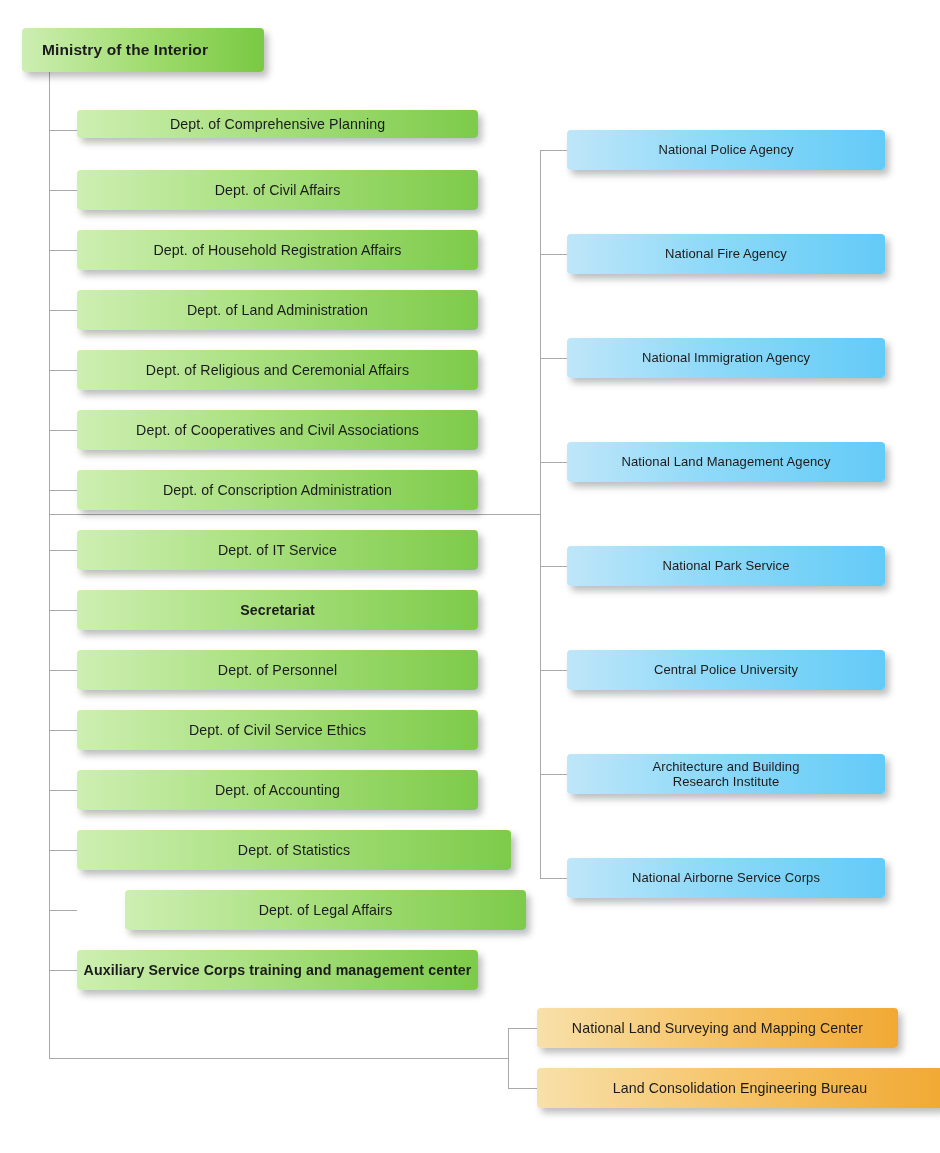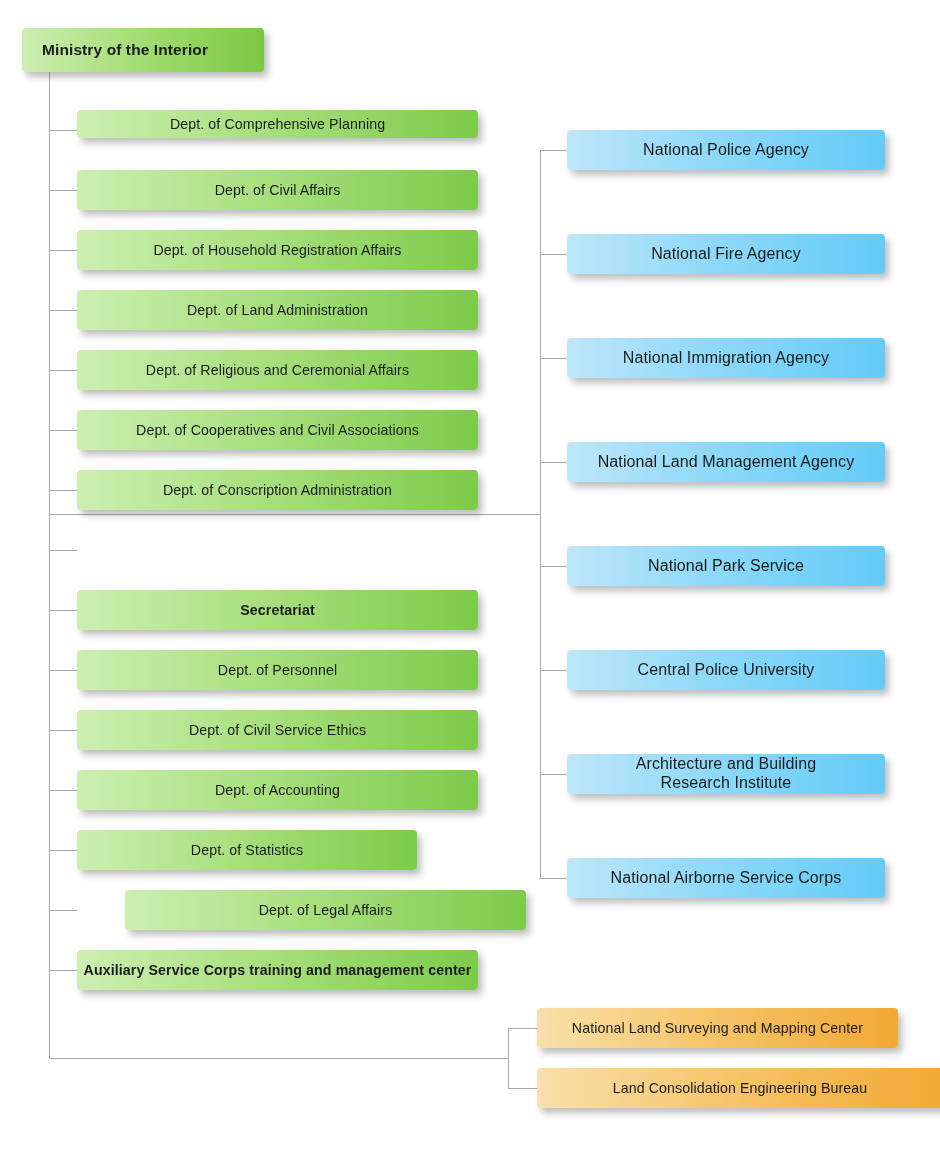--- a/index.html
+++ b/index.html
@@ -59,21 +59,21 @@
     font-size: 14.2px;
   }
   .node.green.strong {
     font-weight: bold;
     font-size: 14.2px;
   }
 
   
   .node.blue {
     background: linear-gradient(to right, #bfe6f9 0%, #8ed9f8 45%, #63cbf7 100%);
-    font-size: 16px;
+    font-size: 13px;
   }
 
   
   .node.orange {
     background: linear-gradient(to right, #f8e0aa 0%, #f6c66d 45%, #f1a933 100%);
     font-size: 14.2px;
   }
 </style>
 </head>
 <body>
@@ -118,25 +118,26 @@
 
   <div class="node root" style="left:22px; top:28px; width:242px; height:44px;">Ministry of the Interior</div>
 
   <div class="node green" style="left:77px; top:110px; width:401px; height:28px;">Dept. of Comprehensive Planning</div>
   <div class="node green" style="left:77px; top:170px; width:401px; height:40px;">Dept. of Civil Affairs</div>
   <div class="node green" style="left:77px; top:230px; width:401px; height:40px;">Dept. of Household Registration Affairs</div>
   <div class="node green" style="left:77px; top:290px; width:401px; height:40px;">Dept. of Land Administration</div>
   <div class="node green" style="left:77px; top:350px; width:401px; height:40px;">Dept. of Religious and Ceremonial Affairs</div>
   <div class="node green" style="left:77px; top:410px; width:401px; height:40px;">Dept. of Cooperatives and Civil Associations</div>
   <div class="node green" style="left:77px; top:470px; width:401px; height:40px;">Dept. of Conscription Administration</div>
+  <div class="node green" style="left:77px; top:530px; width:401px; height:40px;">Dept. of IT Service</div>
   <div class="node green" style="left:77px; top:590px; width:401px; height:40px;font-weight:bold;">Secretariat</div>
   <div class="node green" style="left:77px; top:650px; width:401px; height:40px;">Dept. of Personnel</div>
   <div class="node green" style="left:77px; top:710px; width:401px; height:40px;">Dept. of Civil Service Ethics</div>
   <div class="node green" style="left:77px; top:770px; width:401px; height:40px;">Dept. of Accounting</div>
-  <div class="node green" style="left:77px; top:830px; width:340px; height:40px;">Dept. of Statistics</div>
+  <div class="node green" style="left:77px; top:830px; width:434px; height:40px;">Dept. of Statistics</div>
   <div class="node green" style="left:77px; top:890px; width:401px; height:40px;margin-left:48px;">Dept. of Legal Affairs</div>
   <div class="node green strong" style="left:77px; top:950px; width:401px; height:40px;">Auxiliary Service Corps training and management center</div>
 
   <div class="node blue" style="left:567px; top:130px; width:318px; height:40px;">National Police Agency</div>
   <div class="node blue" style="left:567px; top:234px; width:318px; height:40px;">National Fire Agency</div>
   <div class="node blue" style="left:567px; top:338px; width:318px; height:40px;">National Immigration Agency</div>
   <div class="node blue" style="left:567px; top:442px; width:318px; height:40px;">National Land Management Agency</div>
   <div class="node blue" style="left:567px; top:546px; width:318px; height:40px;">National Park Service</div>
   <div class="node blue" style="left:567px; top:650px; width:318px; height:40px;">Central Police University</div>
   <div class="node blue" style="left:567px; top:754px; width:318px; height:40px;">Architecture and Building

